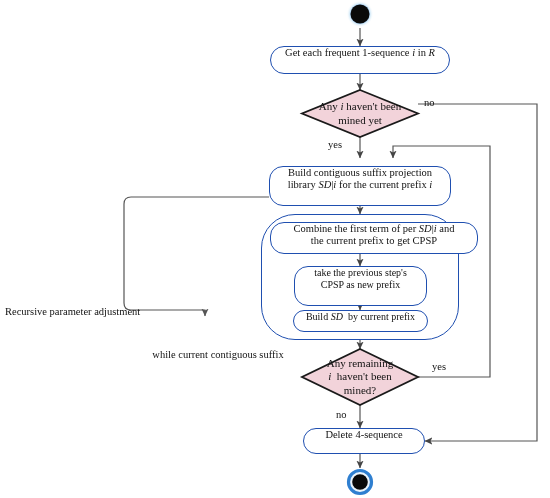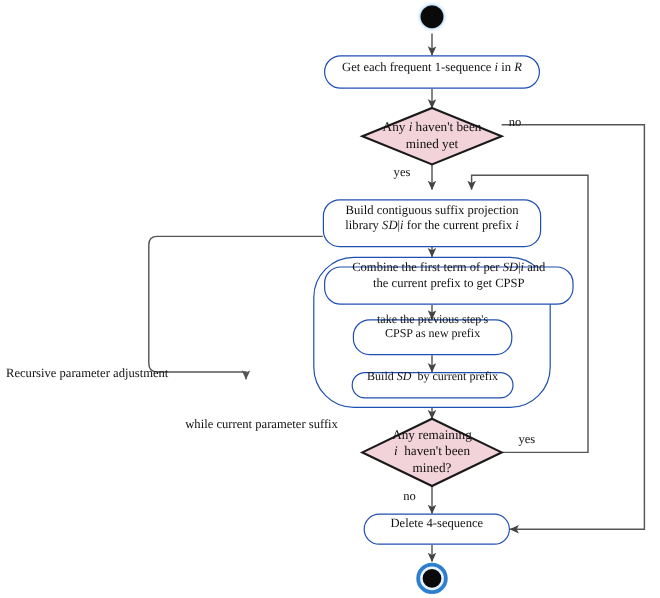--- a/index.html
+++ b/index.html
@@ -10,26 +10,26 @@
   }
   #stage{position:absolute;left:0;top:0;width:550px;height:498px;}
   svg.layer{position:absolute;left:0;top:0;width:550px;height:498px;}
   .node{position:absolute;box-sizing:border-box;}
 
   
   .proc{
     border:1.6px solid #1f4fb0;
     background:#ffffff;
     border-radius:14px;
-    display:flex;align-items:flex-end;justify-content:center;
+    display:flex;align-items:flex-start;justify-content:center;
     text-align:center;
     font-size:10.5px;
     line-height:1.18;
     color:#111;
-    padding:10px 6px;
+    padding:0 6px;
   }
   .proc.small{font-size:10px;}
   
   .group-box{
     border:1.6px solid #1f4fb0;
     background:transparent;
     border-radius:34px;
   }
   
   .diamond-wrap{position:absolute;}
@@ -127,21 +127,21 @@
   <div class="node proc" style="left:269px;top:166px;width:182px;height:40px;">
     <span>Build contiguous suffix projection<br>library <i>SD</i>|<i>i</i> for the current prefix <i>i</i></span>
   </div>
 
   <div class="node group-box" style="left:261px;top:214px;width:198px;height:126px;"></div>
 
   <div class="node proc" style="left:270px;top:222px;width:208px;height:32px;">
     <span>Combine the first term of per <i>SD</i>|<i>i</i> and<br>the current prefix to get CPSP</span>
   </div>
 
-  <div class="node proc small" style="left:294px;top:266px;width:133px;height:30px;">
+  <div class="node proc small" style="left:294px;top:266px;width:133px;height:40px;">
     <span>take the previous step's<br>CPSP as new prefix</span>
   </div>
 
   <div class="node proc small" style="left:293px;top:310px;width:135px;height:22px;">
     <span>Build <i>SD</i>&nbsp; by current prefix</span>
   </div>
 
   <div class="diamond-wrap" style="left:302px;top:349px;width:116px;height:56px;">
     <div class="diamond-label">
       <span>Any remaining<br><i>i</i>&nbsp; haven't been<br>mined?</span>
@@ -156,16 +156,16 @@
 
   <div class="elabel" style="left:328px;top:139px;">yes</div>
 
   <div class="elabel" style="left:432px;top:361px;">yes</div>
 
   <div class="elabel" style="left:336px;top:409px;">no</div>
 
   <div class="ntext" style="left:5px;top:262px;width:170px;">Recursive parameter adjustment</div>
 
   <div class="ntext center" style="left:128px;top:305px;width:180px;">
-    <span>while current parameter suffix</span><br>
+    <span>while current contiguous suffix</span><br>
   </div>
 
 </div>
 
 </body></html>

